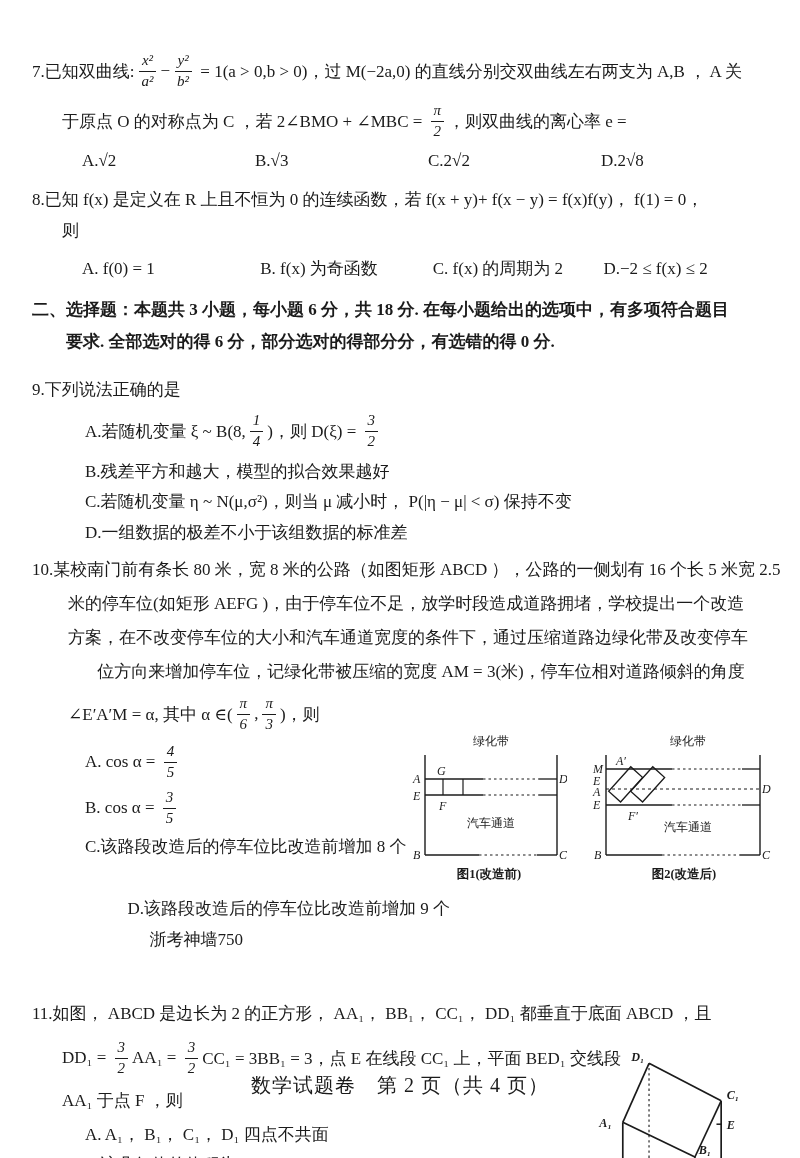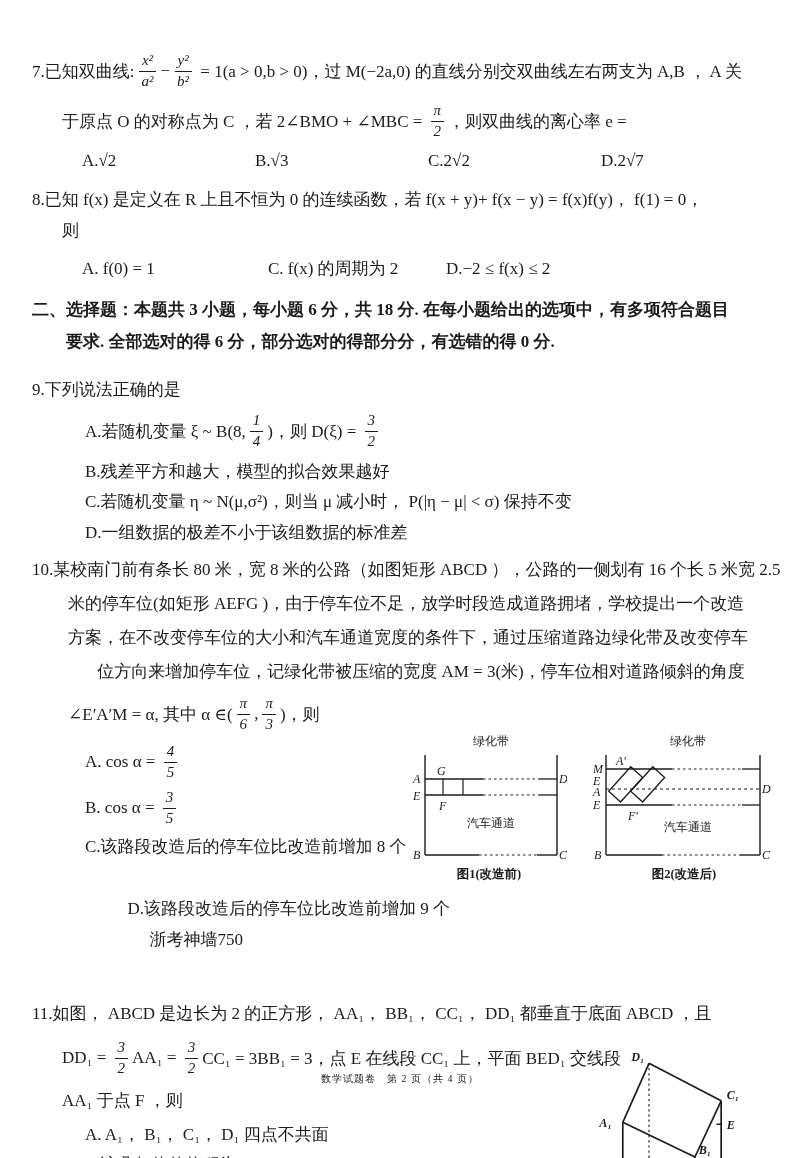--- a/index.html
+++ b/index.html
@@ -35,21 +35,21 @@
   .optfline { display: flex; align-items: center; white-space: pre; padding-left: 53px; min-height: 46px; }
   .sec-head { font-family: Liberation Serif, serif; font-weight: 700; line-height: 32px; white-space: pre; }
   .q { margin-bottom: 4px; }
   .q10-body { position: relative; }
   .q10-figs { position: absolute; top: -8px; right: 0; display: flex; gap: 25px; }
   .q11-body { position: relative; }
   .q11-fig { position: absolute; top: 46px; right: 6px; }
   .wm { margin-left: 22px; }
   .footer {
     position: absolute; left: 0; top: 1072px; width: 800px;
-    text-align: center; font-size: 10px; letter-spacing: 1px;
+    text-align: center; font-size: 20px; letter-spacing: 1px;
   }
   svg { display: block; }
   svg text { font-family: "Liberation Serif", "DejaVu Serif", serif; fill: #1b1b1b; }
   .svg-cn { font-size: 12px; font-style: normal; }
   .svg-pt { font-size: 12px; font-style: italic; }
   .svg-pt-b { font-size: 13px; font-style: italic; font-weight: 700; }
   .svg-cap { font-size: 12.5px; font-style: normal; font-weight: 600; }
 </style>
 </head>
 <body>
@@ -66,29 +66,30 @@
     </div>
     <div class="fline hang30">
       <span>于原点 O 的对称点为 C ，若 2∠BMO + ∠MBC = </span>
       <span class="frac"><span class="num">π</span><span class="den">2</span></span>
       <span>，则双曲线的离心率 e =</span>
     </div>
     <div class="optrow">
       <span class="cell">A.√2</span>
       <span class="cell">B.√3</span>
       <span class="cell">C.2√2</span>
-      <span class="cell">D.2√7</span>
+      <span class="cell">D.2√8</span>
     </div>
   </section>
 
   <section class="q" style="margin-top:8px;">
     <div class="tline">8.已知 f(x) 是定义在 R 上且不恒为 0 的连续函数，若 f(x + y)+ f(x − y) = f(x)f(y)， f(1) = 0，</div>
     <div class="tline hang30">则</div>
     <div class="optrow" style="margin-top:8px;">
       <span class="cell" style="width:186px;">A. f(0) = 1</span>
+      <span class="cell" style="width:180px;">B. f(x) 为奇函数</span>
       <span class="cell" style="width:178px;">C. f(x) 的周期为 2</span>
       <span class="cell">D.−2 ≤ f(x) ≤ 2</span>
     </div>
   </section>
 
   <section class="q" style="margin-top:10px;">
     <div class="sec-head">二、选择题：本题共 3 小题，每小题 6 分，共 18 分. 在每小题给出的选项中，有多项符合题目</div>
     <div class="sec-head" style="padding-left:34px;">要求. 全部选对的得 6 分，部分选对的得部分分，有选错的得 0 分.</div>
   </section>
 

